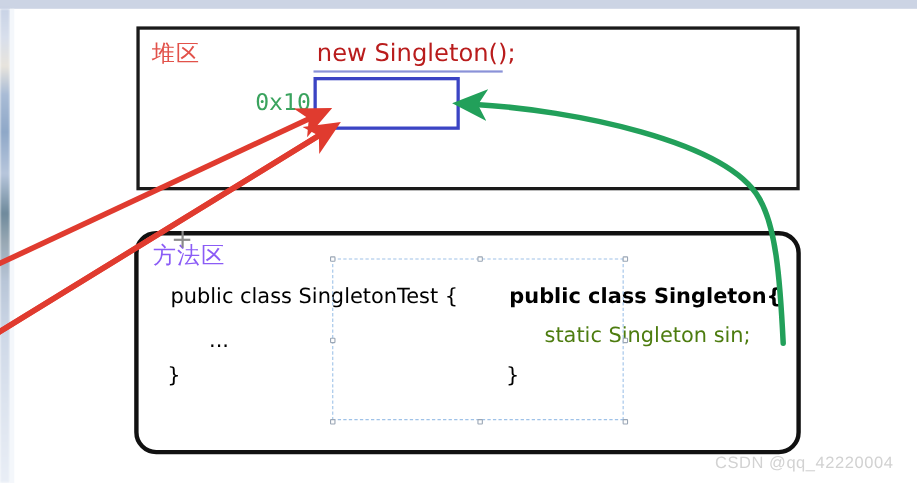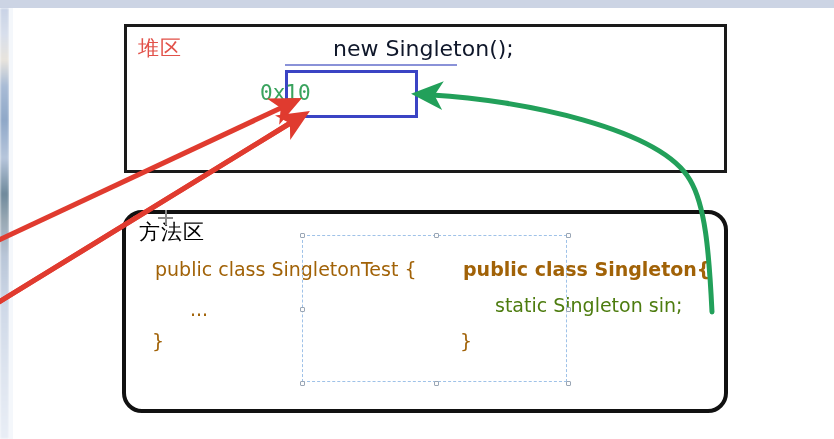--- a/index.html
+++ b/index.html
@@ -70,24 +70,23 @@
     font-size: 21px;
     color: #e2524a;
     font-family: "DejaVu Sans", sans-serif;
     letter-spacing: 1px;
     white-space: nowrap;
   }
   .new-singleton {
     position: absolute;
     left: 288px; top: 36px;
     font-size: 22px;
-    color: #0f172a;
-    font-family: "DejaVu Sans", sans-serif;
-    white-space: nowrap;
-    margin-left: 45px;
+    color: #b91c1c;
+    font-family: "DejaVu Sans", sans-serif;
+    white-space: nowrap;
   }
   .new-singleton-underline {
     position: absolute;
     left: 285px; top: 64px;
     width: 172px; height: 2px;
     background: #8a92d8;
   }
   .blue-rect {
     position: absolute;
     left: 285px; top: 70px;
@@ -96,46 +95,45 @@
     background: #ffffff;
     box-sizing: border-box;
   }
   .addr-label {
     position: absolute;
     left: 232px; top: 81px;
     font-size: 21px;
     color: #3aa35e;
     font-family: "DejaVu Sans Mono", monospace;
     white-space: nowrap;
-    margin-left: 28px;
   }
 
   
   .method-box {
     position: absolute;
     left: 122px; top: 210px;
     width: 606px; height: 203px;
     border: 4px solid #111111;
     border-radius: 20px;
     background: #ffffff;
     box-sizing: border-box;
   }
   .method-label {
     position: absolute;
     left: 139px; top: 218px;
     font-size: 21px;
+    color: #8b5cf6;
+    font-family: "DejaVu Sans", sans-serif;
+    letter-spacing: 1px;
+    white-space: nowrap;
+  }
+  .code {
+    position: absolute;
+    font-size: 19px;
     color: #000000;
-    font-family: "DejaVu Sans", sans-serif;
-    letter-spacing: 1px;
-    white-space: nowrap;
-  }
-  .code {
-    position: absolute;
-    font-size: 19px;
-    color: #a16207;
     font-family: "DejaVu Sans", sans-serif;
     white-space: pre;
   }
   .code.green {
     color: #4d7c0f;
   }
   .c-left-1 { left: 155px; top: 258px; }
   .c-left-2 { left: 190px; top: 298px; }
   .c-left-3 { left: 152px; top: 330px; }
   .c-right-1 { left: 463px; top: 258px; font-weight: bold; }
@@ -252,14 +250,15 @@
     </defs>
 
     <line x1="-12" y1="245" x2="283" y2="107" stroke="#e03b2f" stroke-width="5" marker-end="url(#redhead)"></line>
 
     <line x1="-14" y1="310" x2="292" y2="122" stroke="#e03b2f" stroke-width="5" marker-end="url(#greenhead-none)"></line>
     <line x1="-14" y1="310" x2="292" y2="122" stroke="#e03b2f" stroke-width="5" marker-end="url(#redhead)"></line>
 
     <path d="M 712,312 C 709,250 705,205 690,180 C 660,128 520,100 432,95" stroke="#22a05a" stroke-width="5" fill="none" stroke-linecap="round" marker-end="url(#greenhead)"></path>
   </svg>
 
+  <div class="watermark">CSDN @qq_42220004</div>
 
 </div>
 
 </body></html>

